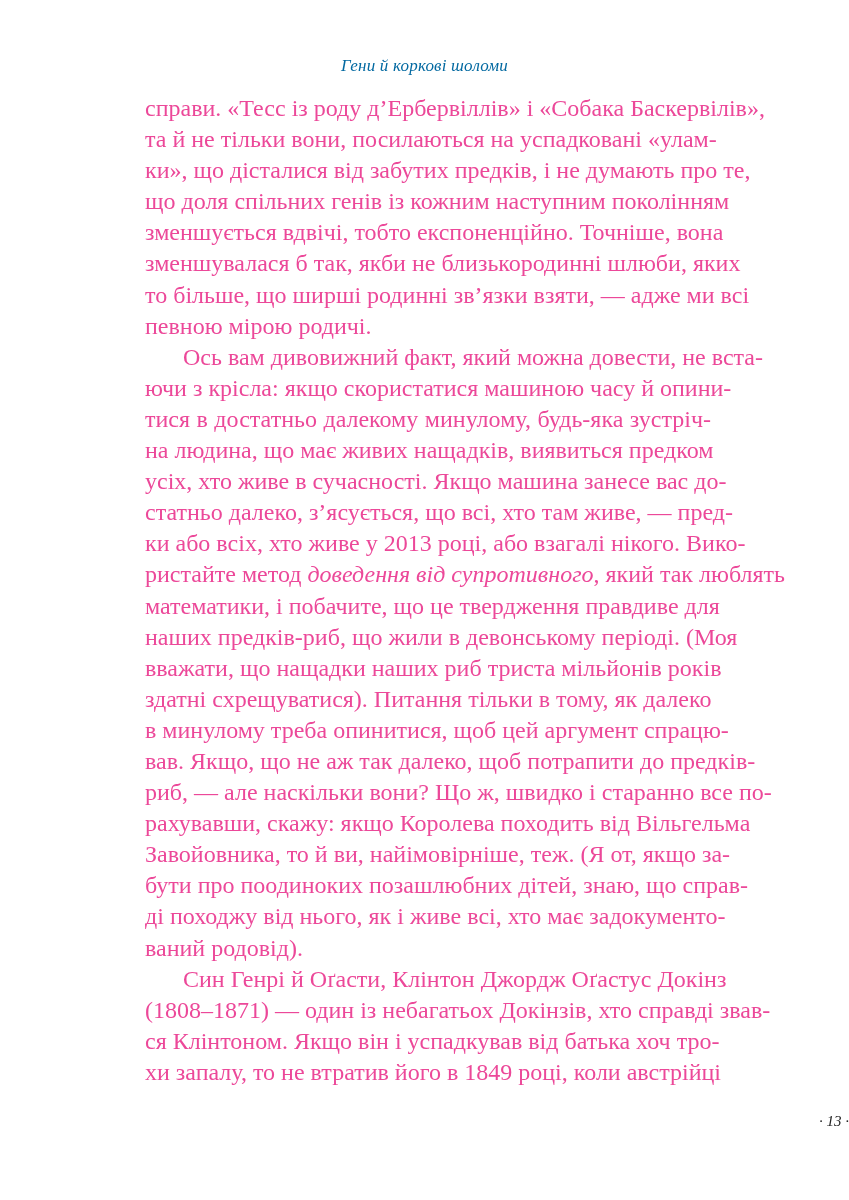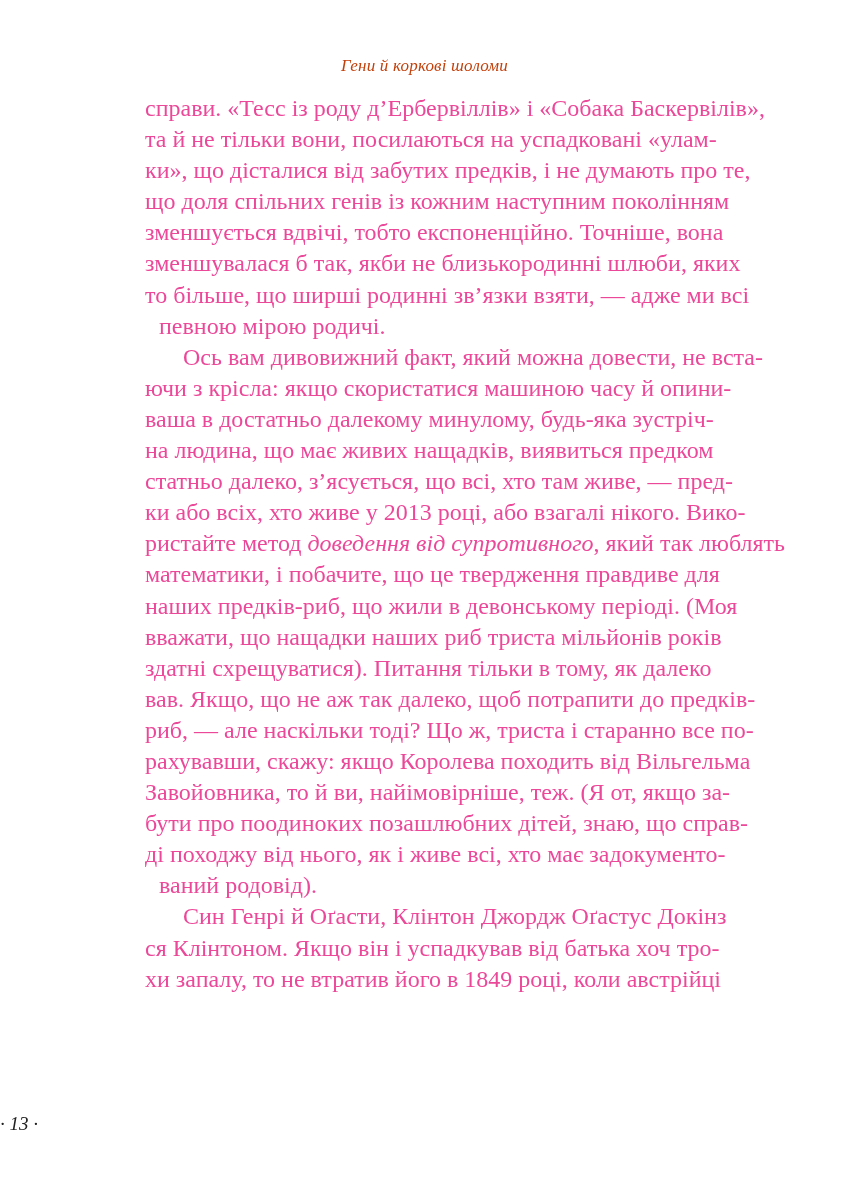--- a/index.html
+++ b/index.html
@@ -1,35 +1,35 @@
 <!DOCTYPE html>
 <html><head>
 <meta charset="utf-8">
 <style>
   html, body { margin: 0; padding: 0; background: #ffffff; }
   body { width: 849px; height: 1200px; position: relative; overflow: hidden; }
   .page { position: absolute; left: 0; top: 0; width: 849px; height: 1200px; background: #ffffff; }
   .running-head {
     position: absolute; top: 56px; left: 0; width: 849px; text-align: center;
     font-family: "Liberation Serif", "DejaVu Serif", serif; font-style: italic;
-    font-size: 17px; color: #c2410c; letter-spacing: 0.2px;
+    font-size: 17px; color: #0369a1; letter-spacing: 0.2px;
   }
   .body-text {
     position: absolute; top: 93px; left: 145px; width: 566px;
     font-family: "Liberation Serif", "DejaVu Serif", serif;
     font-size: 24px; line-height: 31.1px; color: #ec4899;
   }
   .line { display: block; white-space: nowrap; text-align: justify; text-align-last: justify; height: 31.1px; }
-  .line.last { text-align-last: left; margin-left: 14px; }
+  .line.last { text-align-last: left; }
   .line.indent { padding-left: 38px; }
   .it { font-style: italic; }
   .folio {
-    position: absolute; top: 1113px; left: 0; width: 849px; text-align: left;
+    position: absolute; top: 1113px; left: 0; width: 849px; text-align: right;
     font-family: "Liberation Serif", "DejaVu Serif", serif; font-style: italic;
-    font-size: 19px; color: #222222;
+    font-size: 15px; color: #222222;
   }
 </style>
 </head>
 <body>
 
 <div class="page">
   <div class="running-head">Гени й коркові шоломи</div>
 
   <div class="body-text">
 
@@ -40,39 +40,42 @@
       <span class="line">що доля спільних генів із кожним наступним поколінням</span>
       <span class="line">зменшується вдвічі, тобто експоненційно. Точніше, вона</span>
       <span class="line">зменшувалася б так, якби не близькородинні шлюби, яких</span>
       <span class="line">то більше, що ширші родинні зв’язки взяти, — адже ми всі</span>
       <span class="line last">певною мірою родичі.</span>
     </div>
 
     <div>
       <span class="line indent">Ось вам дивовижний факт, який можна довести, не вста-</span>
       <span class="line">ючи з крісла: якщо скористатися машиною часу й опини-</span>
-      <span class="line">ваша в достатньо далекому минулому, будь-яка зустріч-</span>
+      <span class="line">тися в достатньо далекому минулому, будь-яка зустріч-</span>
       <span class="line">на людина, що має живих нащадків, виявиться предком</span>
+      <span class="line">усіх, хто живе в сучасності. Якщо машина занесе вас до-</span>
       <span class="line">статньо далеко, з’ясується, що всі, хто там живе, — пред-</span>
       <span class="line">ки або всіх, хто живе у 2013 році, або взагалі нікого. Вико-</span>
       <span class="line"><span>ристайте метод </span><span class="it">доведення від супротивного</span><span>, який так люблять</span></span>
       <span class="line">математики, і побачите, що це твердження правдиве для</span>
       <span class="line">наших предків-риб, що жили в девонському періоді. (Моя</span>
       <span class="line">вважати, що нащадки наших риб триста мільйонів років</span>
       <span class="line">здатні схрещуватися). Питання тільки в тому, як далеко</span>
+      <span class="line">в минулому треба опинитися, щоб цей аргумент спрацю-</span>
       <span class="line">вав. Якщо, що не аж так далеко, щоб потрапити до предків-</span>
-      <span class="line">риб, — але наскільки тоді? Що ж, триста і старанно все по-</span>
+      <span class="line">риб, — але наскільки вони? Що ж, швидко і старанно все по-</span>
       <span class="line">рахувавши, скажу: якщо Королева походить від Вільгельма</span>
       <span class="line">Завойовника, то й ви, найімовірніше, теж. (Я от, якщо за-</span>
       <span class="line">бути про поодиноких позашлюбних дітей, знаю, що справ-</span>
       <span class="line">ді походжу від нього, як і живе всі, хто має задокументо-</span>
       <span class="line last">ваний родовід).</span>
     </div>
 
     <div>
       <span class="line indent">Син Генрі й Оґасти, Клінтон Джордж Оґастус Докінз</span>
+      <span class="line">(1808–1871) — один із небагатьох Докінзів, хто справді звав-</span>
       <span class="line">ся Клінтоном. Якщо він і успадкував від батька хоч тро-</span>
       <span class="line">хи запалу, то не втратив його в 1849 році, коли австрійці</span>
     </div>
   </div>
 
   <div class="folio">· 13 ·</div>
 </div>
 
 </body></html>

